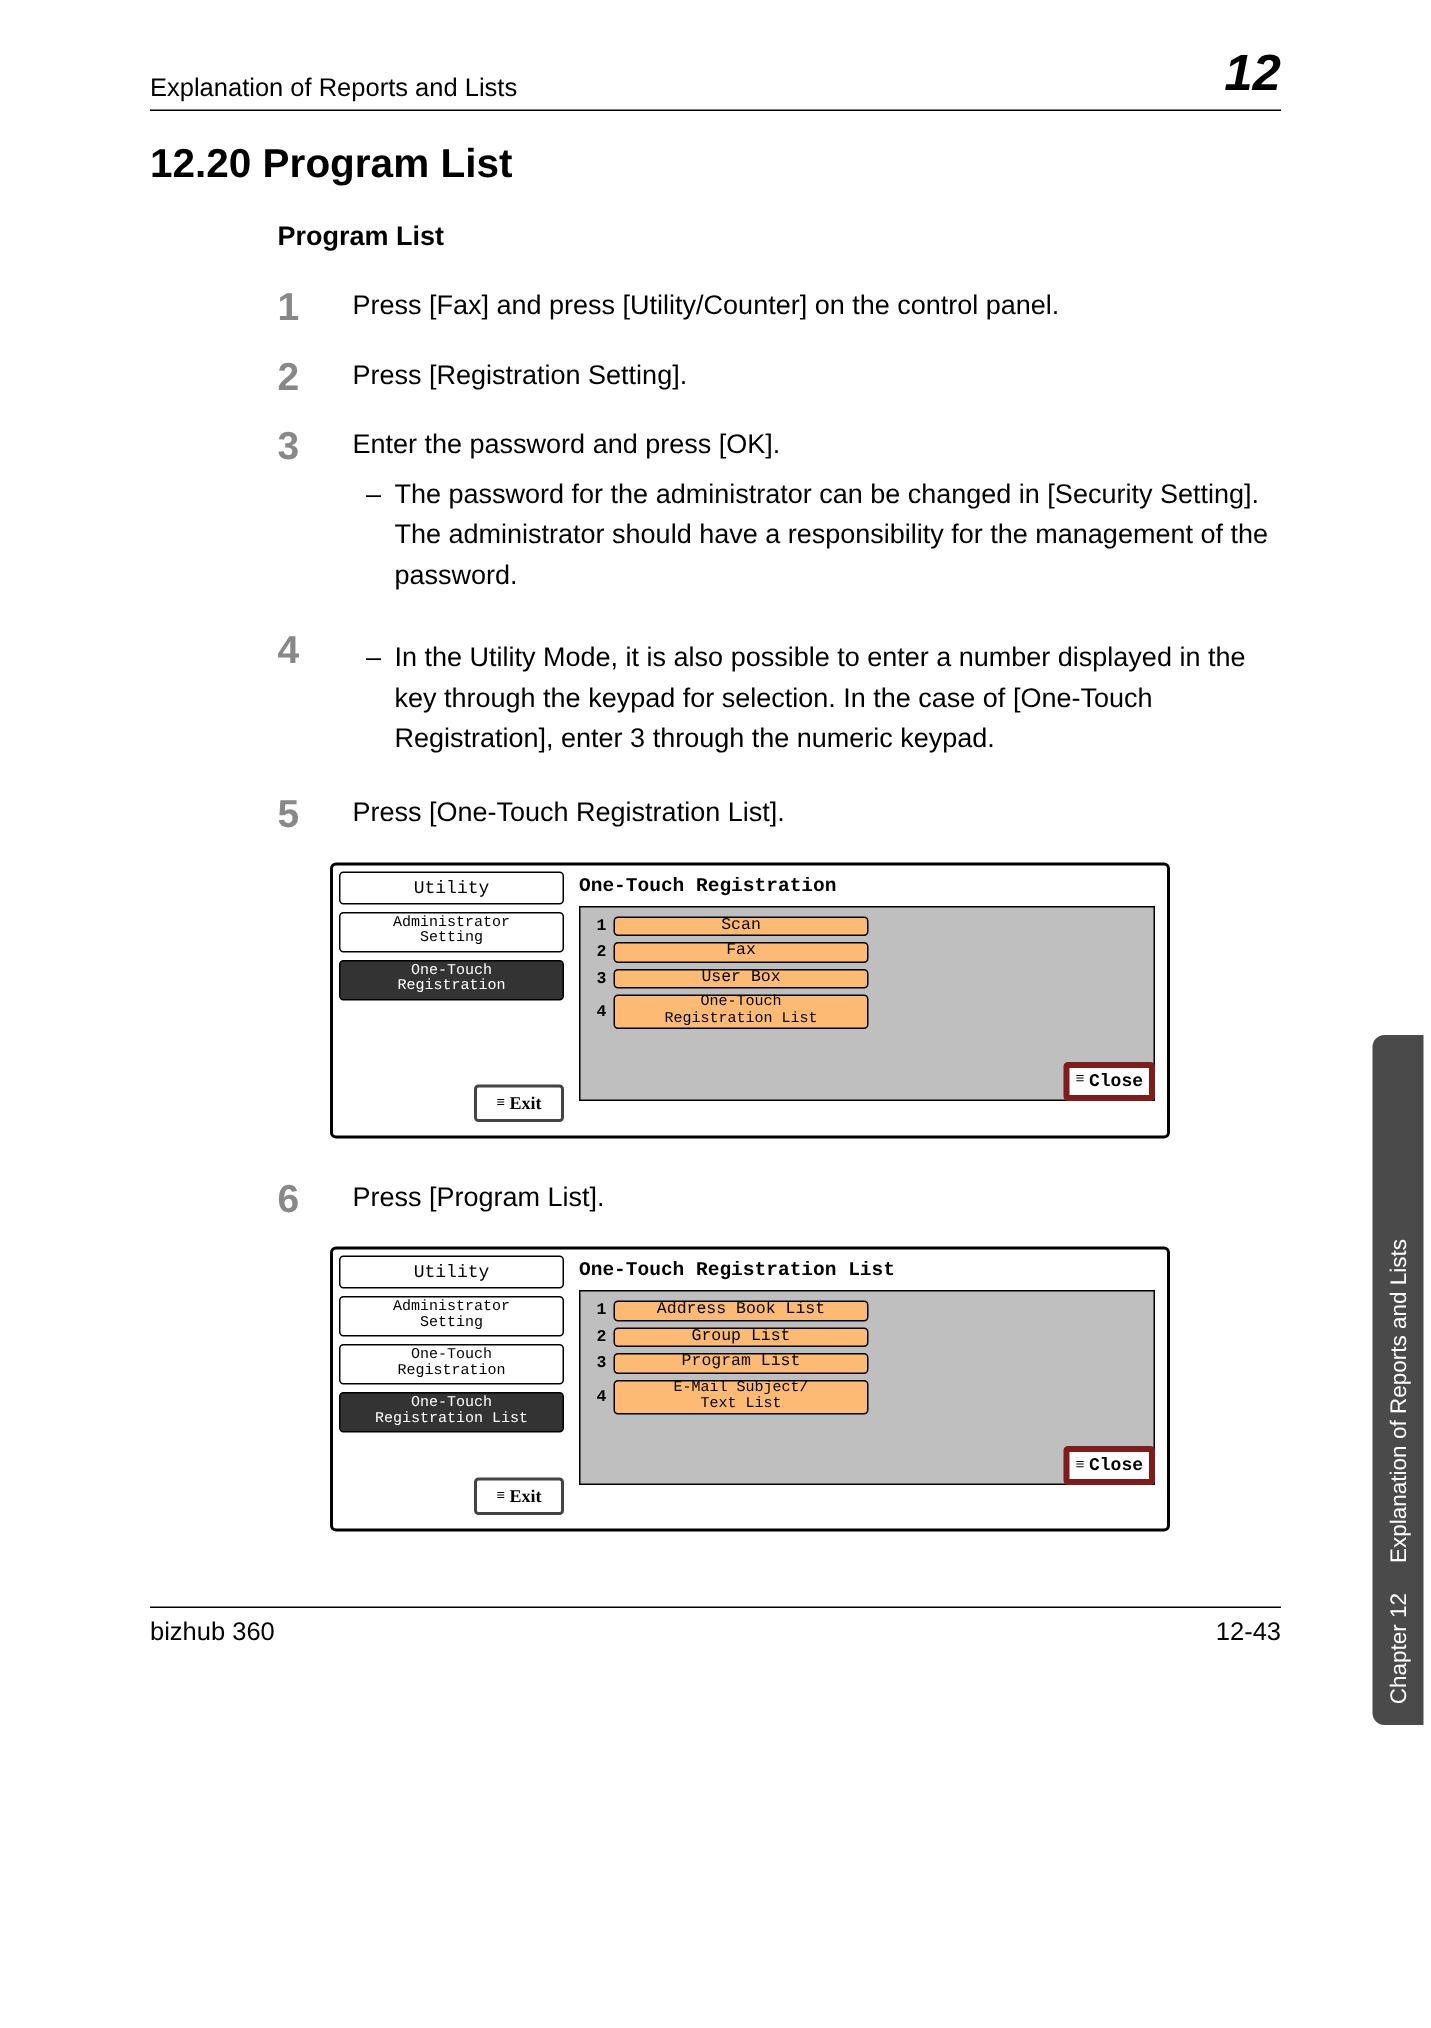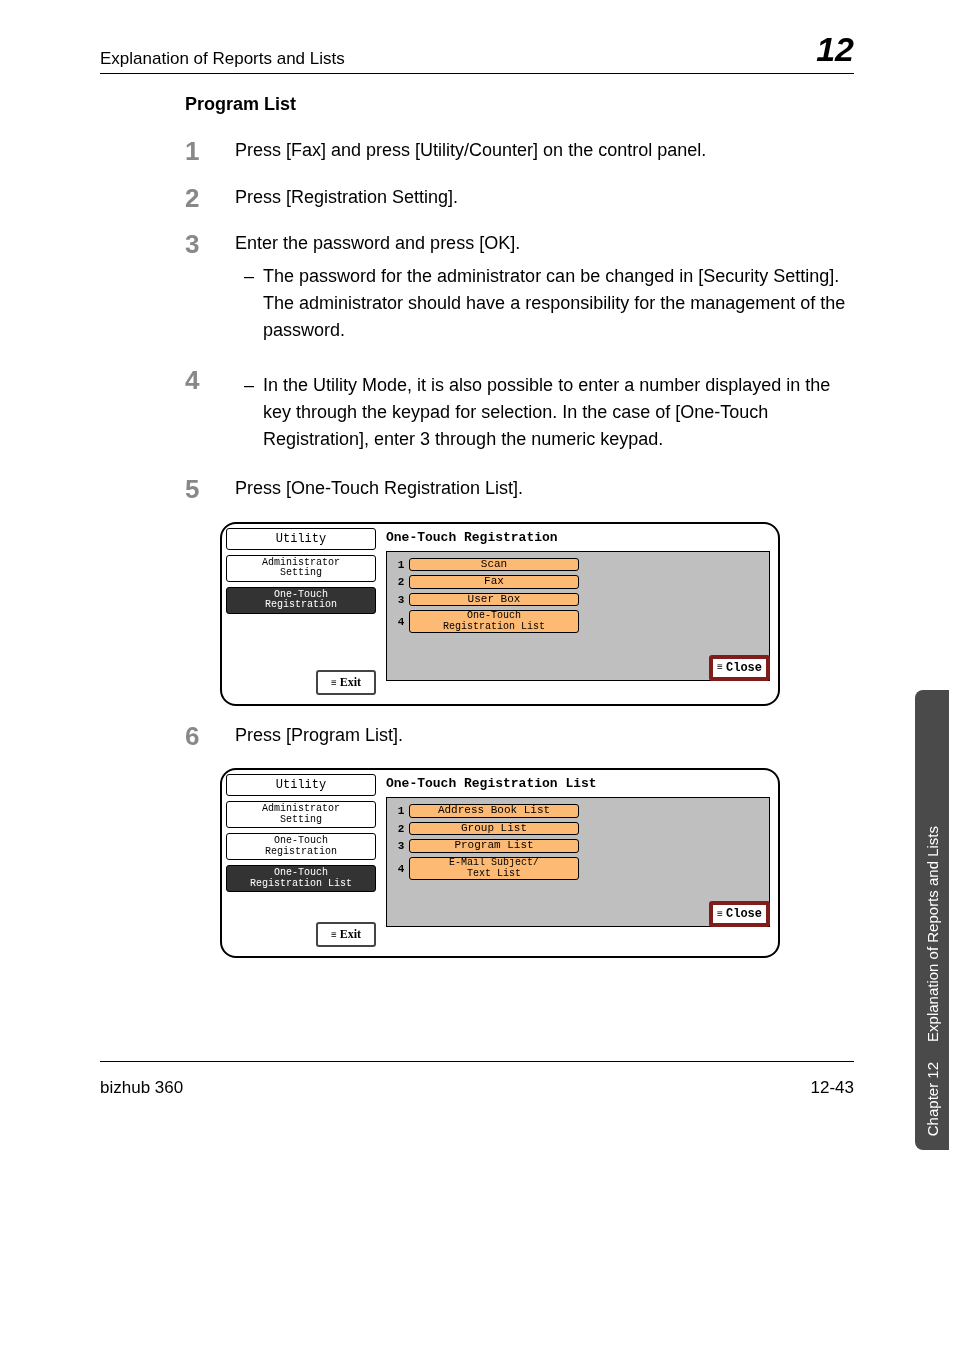--- a/index.html
+++ b/index.html
@@ -11,53 +11,54 @@
   .section-title { font-size: 27px; font-weight: bold; margin: 18px 0 22px 0; }
   .subhead { font-size: 18px; font-weight: bold; margin-left: 85px; margin-bottom: 22px; }
   .steps { margin-left: 85px; }
   .step { display: flex; margin-bottom: 18px; }
   .step-num { font-size: 26px; font-weight: bold; color: #888; width: 50px; flex-shrink: 0; line-height: 1.1; }
   .step-body { font-size: 18px; line-height: 1.5; flex: 1; }
   .sub { display: flex; margin-top: 6px; margin-bottom: 4px; }
   .dash { width: 28px; flex-shrink: 0; text-align: center; }
   .sub-text { flex: 1; }
   .step6 { font-size: 18px; }
-  .screenshot { margin: 8px 0 16px 120px; width: 560px; border: 2px solid #000; border-radius: 16px; background: #fff; padding: 4px; }
+  .screenshot { margin: 8px 0 26px 120px; width: 560px; border: 2px solid #000; border-radius: 4px; background: #fff; padding: 4px; }
   .scr-inner { display: flex; gap: 6px; }
   .scr-left { width: 150px; }
   .scr-right { flex: 1; padding: 2px 4px 4px 4px; }
   .util-btn { border: 1px solid #000; border-radius: 3px; text-align: center; font-family: "Courier New", monospace; font-size: 12px; padding: 3px 0; margin-bottom: 5px; background: #fff; }
   .util-btn.small { font-size: 10px; line-height: 1.05; padding: 2px 0; }
   .util-btn.dark { background: #333; color: #fff; }
   .util-btn.exit { margin-top: 56px; width: 60px; margin-left: auto; display:flex; align-items:center; justify-content:center; gap:3px; border:2px solid #444; font-weight:bold;font-family:Liberation Serif, serif;}
   .util-btn.exit::before { content:"≡"; font-size:10px; }
   .scr-title { font-family: "Courier New", monospace; font-size: 13px; font-weight: bold; margin-bottom: 6px; }
   .scr-body { background: #bfbfbf; border: 1px solid #000; padding: 6px 6px 22px 6px; min-height: 130px; position: relative; }
   .opt { display: flex; align-items: center; margin-bottom: 4px; }
   .opt-num { width: 16px; font-family: "Courier New", monospace; font-size: 11px; font-weight: bold; text-align: center; }
   .opt-btn { flex: 0 0 170px; border: 1px solid #000; border-radius: 3px; background: #fdba74; font-family: "Courier New", monospace; font-size: 11px; text-align: center; padding: 0 0; line-height: 1.05; }
   .opt-btn.multi { font-size: 10px; }
   .close-btn { position: absolute; bottom: -1px; right: -1px; transform: translate(0, 0); border: 4px solid #7f1d1d; border-radius: 3px; background: #fff; font-family: "Courier New", monospace; font-size: 12px; font-weight: bold; padding: 2px 4px; display:flex; gap:3px; align-items:center; }
   .close-btn::before { content:"≡"; font-size:10px; }
   .scr-wrap { position: relative; }
   .side-tab { position: absolute; right: 5px; top: 690px; width: 34px; height: 460px; background: #4a4a4a; border-radius: 8px 0 0 8px; color: #fff; display: flex; flex-direction: column; align-items: center; justify-content: flex-end; padding: 14px 0; }
   .side-tab .t1 { writing-mode: vertical-rl; transform: rotate(180deg); font-size: 15px; margin-top: 20px; }
   .side-tab .t2 { writing-mode: vertical-rl; transform: rotate(180deg); font-size: 15px; margin-top: 20px; }
-  .footer { position: absolute; bottom: 34px; left: 100px; right: 100px; border-top: 1.5px solid #000; padding-top: 16px; display: flex; justify-content: space-between; font-size: 17px; }
+  .footer { position: absolute; bottom: 34px; left: 100px; right: 100px; border-top: 1.5px solid #000; padding-top: 6px; display: flex; justify-content: space-between; font-size: 17px; }
 </style>
 </head>
 <body>
 
 <div class="page">
 
   <div class="header-line">
     <div class="header-left">Explanation of Reports and Lists</div>
     <div class="header-right">12</div>
   </div>
 
+  <div class="section-title">12.20 Program List</div>
   <div class="subhead">Program List</div>
 
   <div class="steps">
 
     <div class="step">
       <div class="step-num">1</div>
       <div class="step-body">Press [Fax] and press [Utility/Counter] on the control panel.</div>
     </div>
 
     <div class="step">

